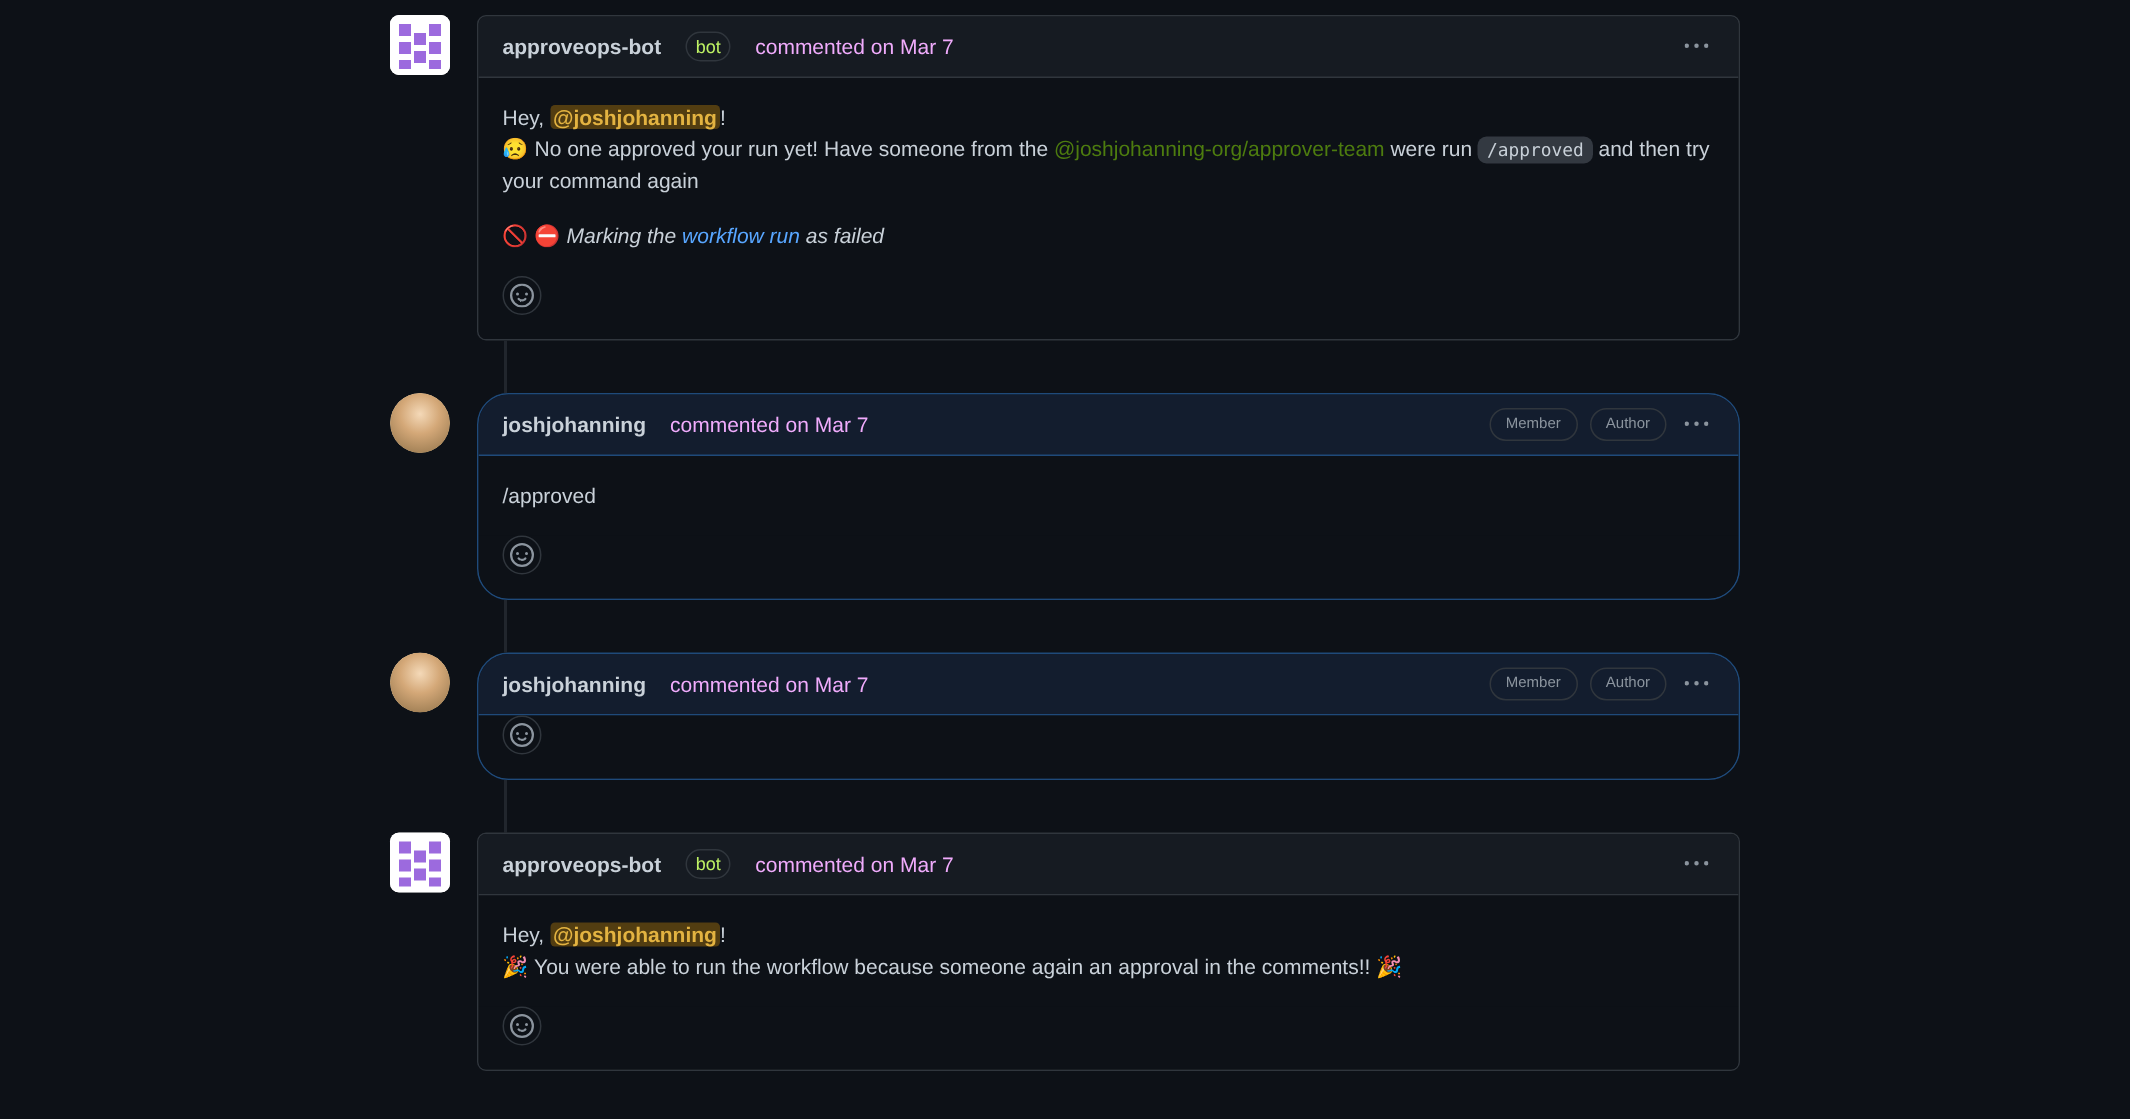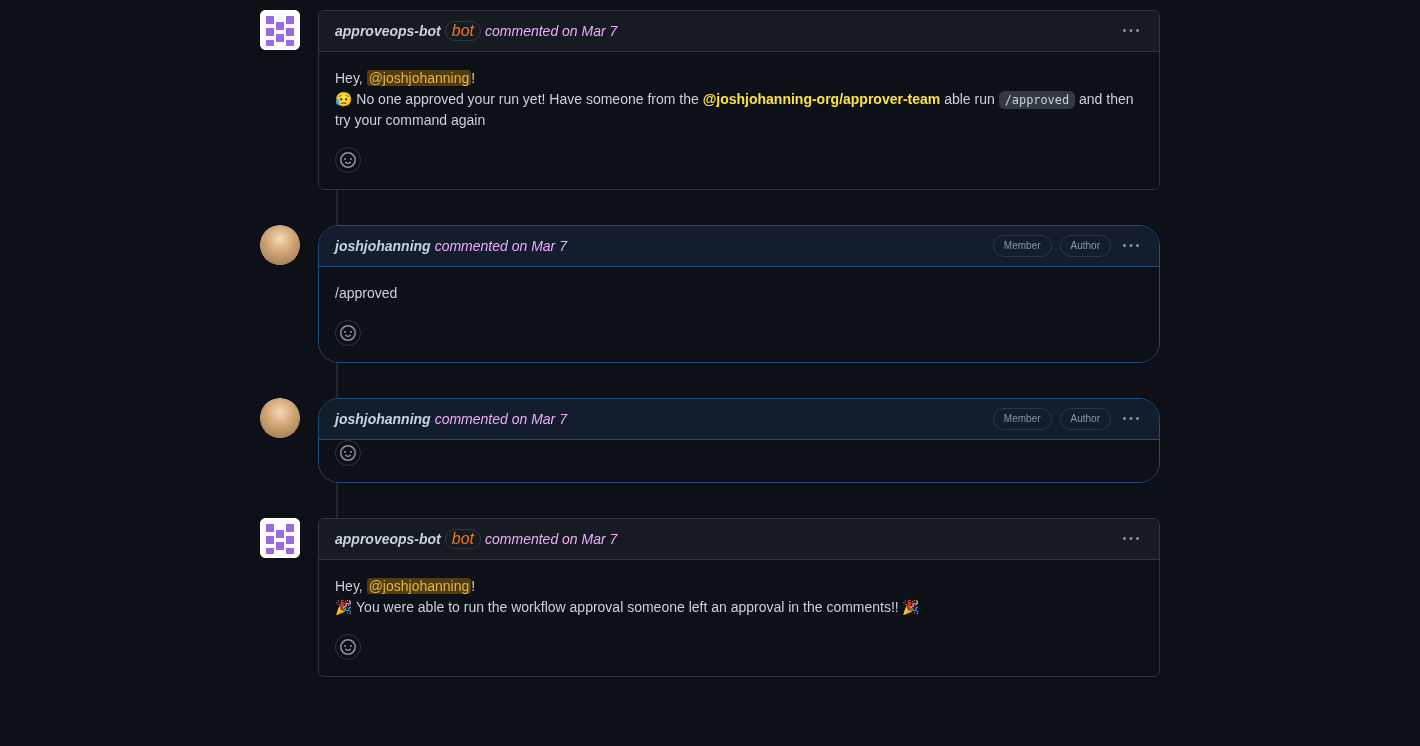--- a/index.html
+++ b/index.html
@@ -87,36 +87,35 @@
     }
     
     .comment-header.blue-header {
       background-color: #131d2e;
       border-bottom-color: #1f4a7a;
     }
     
     .comment-header-left {
       display: flex;
       align-items: center;
-      gap: 4px;
+      gap: 16px;
       flex-wrap: wrap;
-      font-style: italic;
     }
     
     .author-name {
       font-weight: 600;
       color: #c9d1d9;
     }
     
     .bot-badge {
       border: 1px solid #30363d;
       border-radius: 2em;
       padding: 0 6px;
-      font-size: 16px;
-      color: #f97316;
+      font-size: 12px;
+      color: #bef264;
       line-height: 18px;
     }
     
     .commented-text {
       color: #f0abfc;
     }
     
     .header-right {
       display: flex;
       align-items: center;
@@ -152,26 +151,26 @@
     
     .comment-body p:last-of-type {
       margin-bottom: 0;
     }
     
     .mention-highlight {
       background-color: rgba(187, 128, 9, 0.4);
       color: #e3b341;
       border-radius: 3px;
       padding: 0 2px;
+      font-weight: 700;
+    }
+    
+    .mention-bold {
       font-weight: 400;
-    }
-    
-    .mention-bold {
-      font-weight: 700;
-      color: #fde047;
+      color: #4d7c0f;
     }
     
     .code-inline {
       background-color: rgba(110, 118, 129, 0.4);
       border-radius: 6px;
       font-family: ui-monospace, SFMono-Regular, Menlo, Consolas, monospace;
       font-size: 85%;
       padding: 2px 6px;
     }
     
@@ -278,21 +277,24 @@
           <span class="kebab-menu">
             <svg width="16" height="16" viewBox="0 0 16 16" fill="currentColor">
                 <path d="M8 9a1.5 1.5 0 100-3 1.5 1.5 0 000 3zM1.5 9a1.5 1.5 0 100-3 1.5 1.5 0 000 3zm13 0a1.5 1.5 0 100-3 1.5 1.5 0 000 3z"></path>
               </svg>
           </span>
         </div>
       </div>
       <div class="comment-body">
         <p>
           <span>Hey, </span><span class="mention-highlight">@joshjohanning</span><span>!</span><br>
-          <span>😥 No one approved your run yet! Have someone from the </span><span class="mention-bold">@joshjohanning-org/approver-team</span><span> able run </span><code class="code-inline">/approved</code><span> and then try your command again</span>
+          <span>😥 No one approved your run yet! Have someone from the </span><span class="mention-bold">@joshjohanning-org/approver-team</span><span> were run </span><code class="code-inline">/approved</code><span> and then try your command again</span>
+        </p>
+        <p>
+          <span>🚫 ⛔ </span><span class="italic"><span>Marking the </span><span class="link-text">workflow run</span><span> as failed</span></span>
         </p>
       </div>
       <div class="reaction-bar">
         <button class="reaction-button">
           <svg width="16" height="16" viewBox="0 0 16 16" fill="currentColor">
               <path d="M8 0a8 8 0 100 16A8 8 0 008 0zM1.5 8a6.5 6.5 0 1113 0 6.5 6.5 0 01-13 0zm3.82 1.636a.75.75 0 011.038.175l.007.009c.103.118.22.222.35.31.264.178.683.37 1.285.37.602 0 1.02-.192 1.285-.371.13-.088.247-.192.35-.31l.007-.008a.75.75 0 011.222.87l-.614-.431c.614.43.614.431.613.431v.001l-.001.002-.002.003-.005.007-.014.019a1.984 1.984 0 01-.184.213c-.16.166-.338.316-.53.445-.63.418-1.37.638-2.127.629-.946 0-1.652-.308-2.126-.63a3.32 3.32 0 01-.715-.657l-.014-.02-.005-.006-.002-.003v-.002h-.001l.613-.432-.614.43a.75.75 0 01.183-1.044zM12 7a1 1 0 11-2 0 1 1 0 012 0zM5 8a1 1 0 100-2 1 1 0 000 2z"></path>
             </svg>
         </button>
       </div>
     </div>
@@ -414,21 +416,21 @@
           <span class="kebab-menu">
             <svg width="16" height="16" viewBox="0 0 16 16" fill="currentColor">
                 <path d="M8 9a1.5 1.5 0 100-3 1.5 1.5 0 000 3zM1.5 9a1.5 1.5 0 100-3 1.5 1.5 0 000 3zm13 0a1.5 1.5 0 100-3 1.5 1.5 0 000 3z"></path>
               </svg>
           </span>
         </div>
       </div>
       <div class="comment-body">
         <p>
           <span>Hey, </span><span class="mention-highlight">@joshjohanning</span><span>!</span><br>
-          <span>🎉 You were able to run the workflow approval someone left an approval in the comments!! 🎉</span>
+          <span>🎉 You were able to run the workflow because someone again an approval in the comments!! 🎉</span>
         </p>
       </div>
       <div class="reaction-bar">
         <button class="reaction-button">
           <svg width="16" height="16" viewBox="0 0 16 16" fill="currentColor">
               <path d="M8 0a8 8 0 100 16A8 8 0 008 0zM1.5 8a6.5 6.5 0 1113 0 6.5 6.5 0 01-13 0zm3.82 1.636a.75.75 0 011.038.175l.007.009c.103.118.22.222.35.31.264.178.683.37 1.285.37.602 0 1.02-.192 1.285-.371.13-.088.247-.192.35-.31l.007-.008a.75.75 0 011.222.87l-.614-.431c.614.43.614.431.613.431v.001l-.001.002-.002.003-.005.007-.014.019a1.984 1.984 0 01-.184.213c-.16.166-.338.316-.53.445-.63.418-1.37.638-2.127.629-.946 0-1.652-.308-2.126-.63a3.32 3.32 0 01-.715-.657l-.014-.02-.005-.006-.002-.003v-.002h-.001l.613-.432-.614.43a.75.75 0 01.183-1.044zM12 7a1 1 0 11-2 0 1 1 0 012 0zM5 8a1 1 0 100-2 1 1 0 000 2z"></path>
             </svg>
         </button>
       </div>
     </div>

